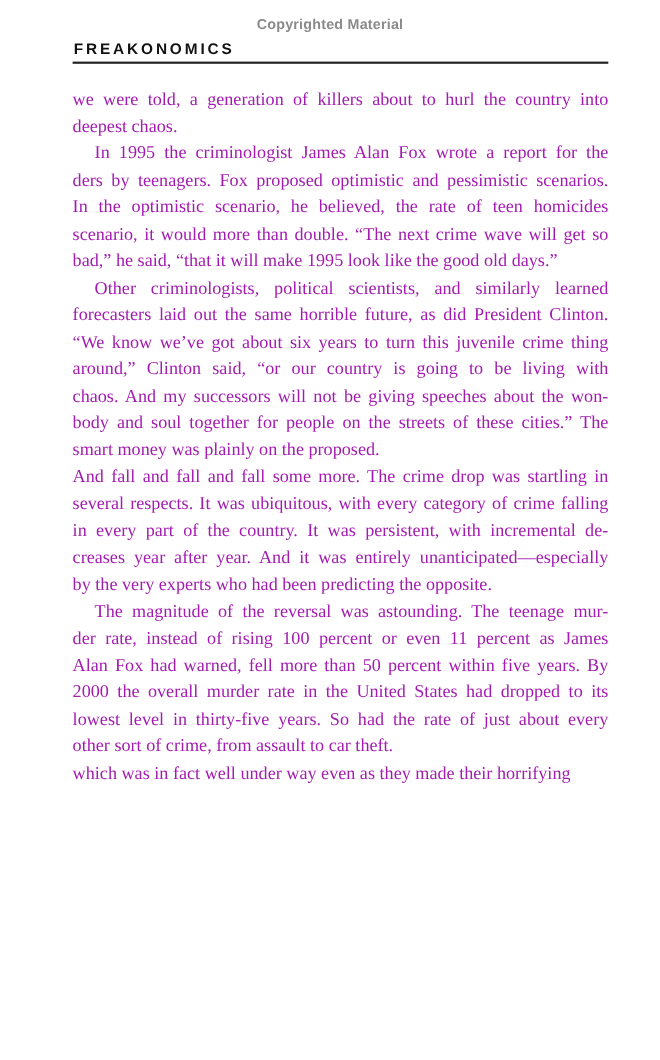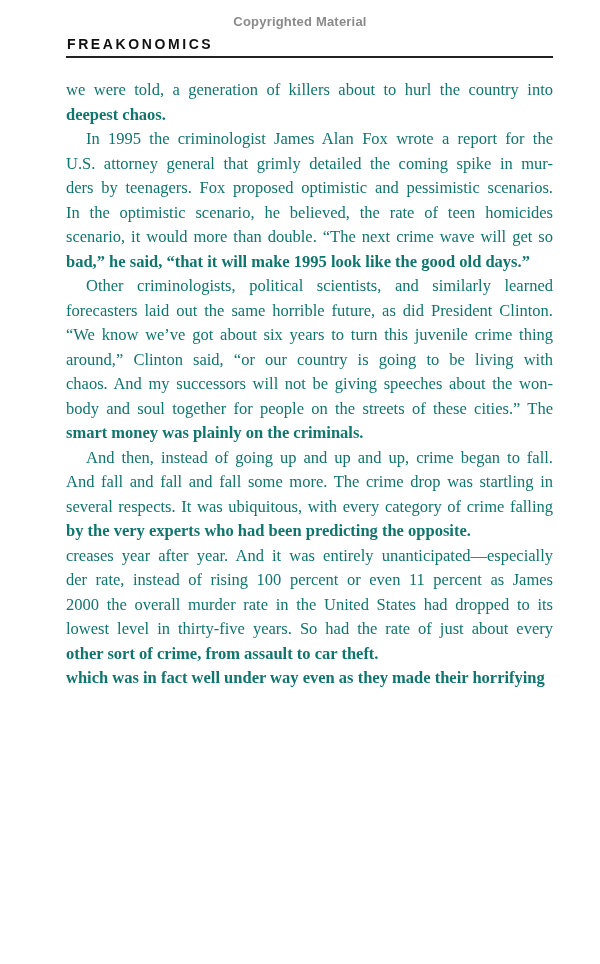--- a/index.html
+++ b/index.html
@@ -46,31 +46,30 @@
     height: 2px;
     background: #222222;
   }
   .body-text {
     position: absolute;
     left: 66px;
     top: 78px;
     width: 487px;
     font-size: 16.5px;
     line-height: 24.5px;
-    color: #0f766e;
+    color: #a21caf;
   }
   .para { margin: 0; padding: 0; }
   .line {
     text-align: justify;
     text-align-last: justify;
   }
   .line.last {
     text-align: center;
     text-align-last: left;
-    font-weight: bold;
   }
   .line.first-indent {
     padding-left: 20px;
   }
   .page-number {
     position: absolute;
     left: 68px;
     top: 885px;
     font-family: "Liberation Sans", sans-serif;
     font-size: 14px;
@@ -89,44 +88,45 @@
 
   <div class="header-rule"></div>
 
   <div class="body-text">
       <div class="para">
         <div class="line">we were told, a generation of killers about to hurl the country into</div>
         <div class="line last">deepest chaos.</div>
       </div>
       <div class="para">
         <div class="line first-indent">In 1995 the criminologist James Alan Fox wrote a report for the</div>
-        <div class="line">U.S. attorney general that grimly detailed the coming spike in mur-</div>
         <div class="line">ders by teenagers. Fox proposed optimistic and pessimistic scenarios.</div>
         <div class="line">In the optimistic scenario, he believed, the rate of teen homicides</div>
         <div class="line">scenario, it would more than double. “The next crime wave will get so</div>
         <div class="line last">bad,” he said, “that it will make 1995 look like the good old days.”</div>
       </div>
       <div class="para">
         <div class="line first-indent">Other criminologists, political scientists, and similarly learned</div>
         <div class="line">forecasters laid out the same horrible future, as did President Clinton.</div>
         <div class="line">“We know we’ve got about six years to turn this juvenile crime thing</div>
         <div class="line">around,” Clinton said, “or our country is going to be living with</div>
         <div class="line">chaos. And my successors will not be giving speeches about the won-</div>
         <div class="line">body and soul together for people on the streets of these cities.” The</div>
-        <div class="line last">smart money was plainly on the criminals.</div>
+        <div class="line last">smart money was plainly on the proposed.</div>
       </div>
       <div class="para">
-        <div class="line first-indent">And then, instead of going up and up and up, crime began to fall.</div>
         <div class="line">And fall and fall and fall some more. The crime drop was startling in</div>
         <div class="line">several respects. It was ubiquitous, with every category of crime falling</div>
+        <div class="line">in every part of the country. It was persistent, with incremental de-</div>
+        <div class="line">creases year after year. And it was entirely unanticipated—especially</div>
         <div class="line last">by the very experts who had been predicting the opposite.</div>
-        <div class="line">creases year after year. And it was entirely unanticipated—especially</div>
       </div>
       <div class="para">
+        <div class="line first-indent">The magnitude of the reversal was astounding. The teenage mur-</div>
         <div class="line">der rate, instead of rising 100 percent or even 11 percent as James</div>
+        <div class="line">Alan Fox had warned, fell more than 50 percent within five years. By</div>
         <div class="line">2000 the overall murder rate in the United States had dropped to its</div>
         <div class="line">lowest level in thirty-five years. So had the rate of just about every</div>
         <div class="line last">other sort of crime, from assault to car theft.</div>
       </div>
       <div class="para">
         <div class="line last">which was in fact well under way even as they made their horrifying</div>
       </div>
     </div>
 
   <div class="page-number">2</div>

